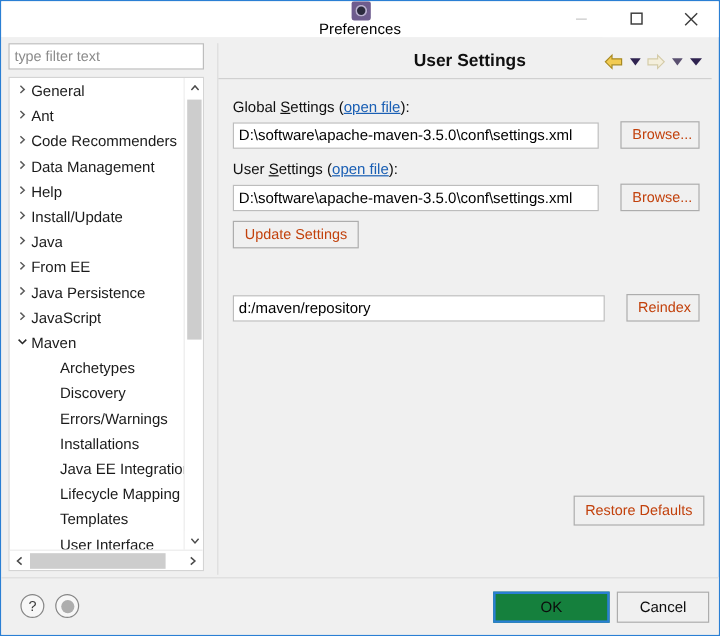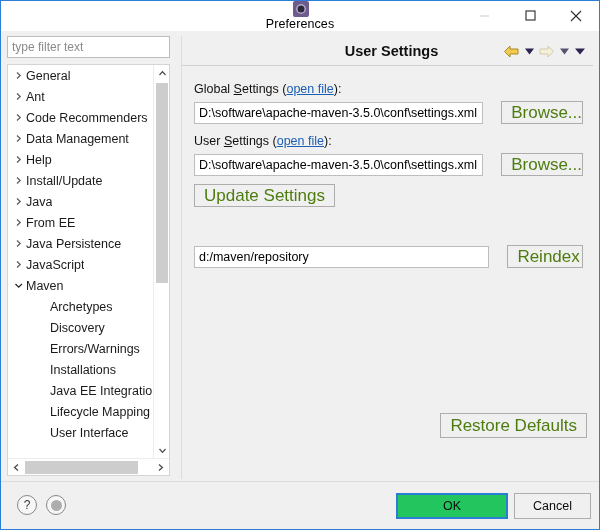--- a/index.html
+++ b/index.html
@@ -228,22 +228,22 @@
   }
   #global-settings-input, #user-settings-input { width: 330px; }
   #local-repo-input { width: 330px; }
   .btn {
     height: 23px;
     min-width: 58px;
     padding: 0 9px;
     background: #f0f0f0;
     border: 1px solid #adadad;
     font-family: "Liberation Sans", sans-serif;
-    font-size: 17px;
-    color: #4d7c0f;
+    font-size: 12px;
+    color: #c2410c;
     cursor: default;
     line-height: 21px;
     text-align: center;
   }
   #update-settings-button { margin-top: -2px; }
   .spacer-lg { height: 28px; }
 
   #page-footer {
     position: absolute; right: 6px; bottom: 8px;
     display: flex; 
@@ -271,22 +271,22 @@
   #record-icon { position: absolute; left: 45px; top: 13px; }
   #record-icon::after {
     content: "";
     width: 11px; height: 11px;
     border-radius: 50%;
     background: #adadad;
     display: block;
   }
   #ok-button {
     position: absolute; right: 91px; top: 11px;
-    width: 112px; height: 26px;
-    background: #22c55e;
+    width: 97px; height: 26px;
+    background: #15803d;
     border: 2px solid #2a7fd4;
     font-family: "Liberation Sans", sans-serif;
     font-size: 12.5px;
     line-height: 22px;
     text-align: center;
     color: #0c0c0c;
   }
   #cancel-button {
     position: absolute; right: 8px; top: 11px;
     width: 77px; height: 26px;
@@ -413,20 +413,23 @@
             <div class="tree-row child">
               <span class="label">Installations</span>
             </div>
             <div class="tree-row child">
               <span class="label">Java EE Integration</span>
             </div>
             <div class="tree-row child">
               <span class="label">Lifecycle Mapping</span>
             </div>
             <div class="tree-row child">
+              <span class="label">Templates</span>
+            </div>
+            <div class="tree-row child">
               <span class="label">User Interface</span>
             </div>
           </div>
 
         <div id="tree-vsb">
           <div class="sb-arrow">
             <svg width="9" height="9" viewBox="0 0 9 9">
                 <polyline points="1.5,6 4.5,2.6 7.5,6" fill="none" stroke="#4a4a4a" stroke-width="1.2"></polyline>
               </svg>
           </div>

